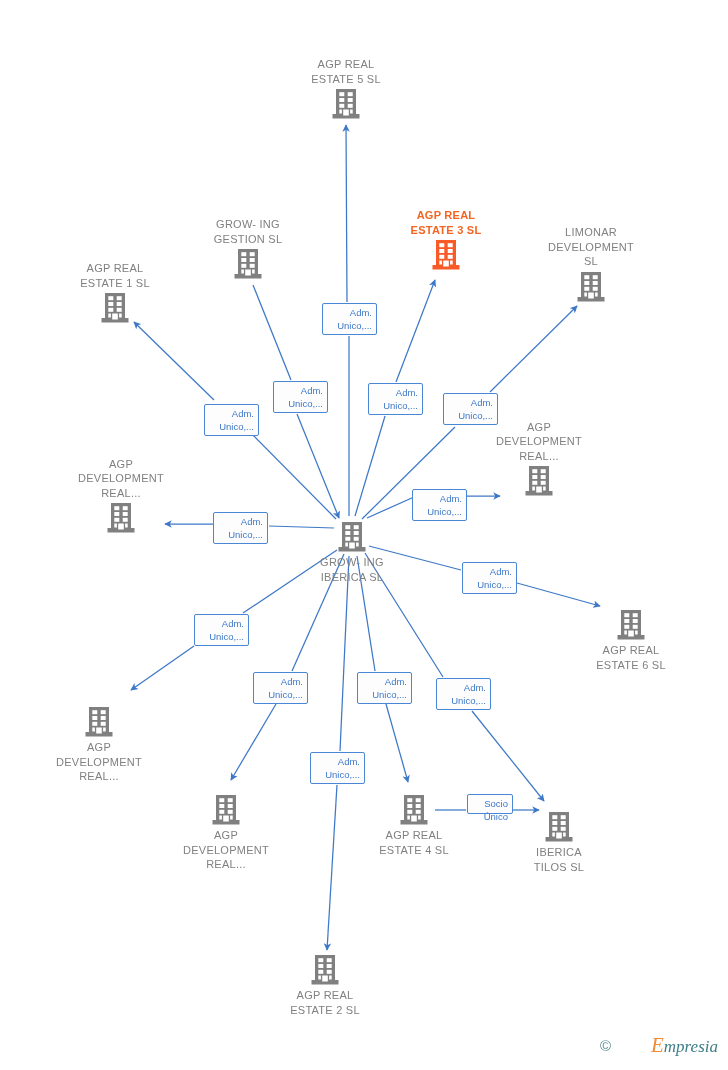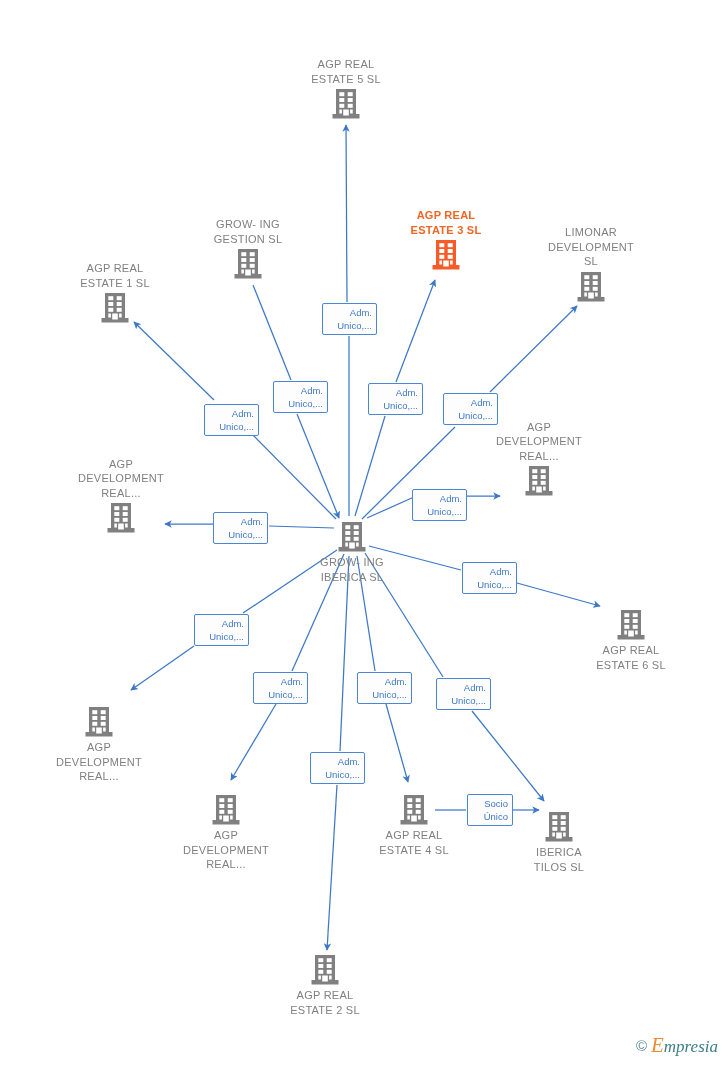--- a/index.html
+++ b/index.html
@@ -79,20 +79,21 @@
   #watermark .cmark {
     font-size: 15px;
     color: #5f8f96;
     font-family: "Liberation Sans", sans-serif;
   }
   #watermark .wname {
     font-size: 17px;
     color: #3e7f87;
     font-family: "Liberation Serif", serif;
     font-style: italic;
+    margin-left: 36px;
   }
   #watermark .wname .wcap {
     color: #f08a33;
     font-size: 21px;
     font-family: "Liberation Serif", serif;
     font-style: italic;
   }
 </style>
 </head>
 <body>
@@ -375,21 +376,21 @@
       <div class="elabel" style="left: 194px; top: 614px; width: 55px; height: 32px;">Adm.
 Unico,...</div>
       <div class="elabel" style="left: 253px; top: 672px; width: 55px; height: 32px;">Adm.
 Unico,...</div>
       <div class="elabel" style="left: 310px; top: 752px; width: 55px; height: 32px;">Adm.
 Unico,...</div>
       <div class="elabel" style="left: 357px; top: 672px; width: 55px; height: 32px;">Adm.
 Unico,...</div>
       <div class="elabel" style="left: 436px; top: 678px; width: 55px; height: 32px;">Adm.
 Unico,...</div>
-      <div class="elabel" style="left: 467px; top: 794px; width: 46px; height: 32px;">Socio
+      <div class="elabel" style="left: 467px; top: 794px; width: 46px; height: 20px;">Socio
 Único</div>
     </div>
 
   <div id="watermark">
     <span class="cmark">©</span>
     <span class="wname"><span class="wcap">E</span><span>mpresia</span></span>
   </div>
 
 </div>
 

